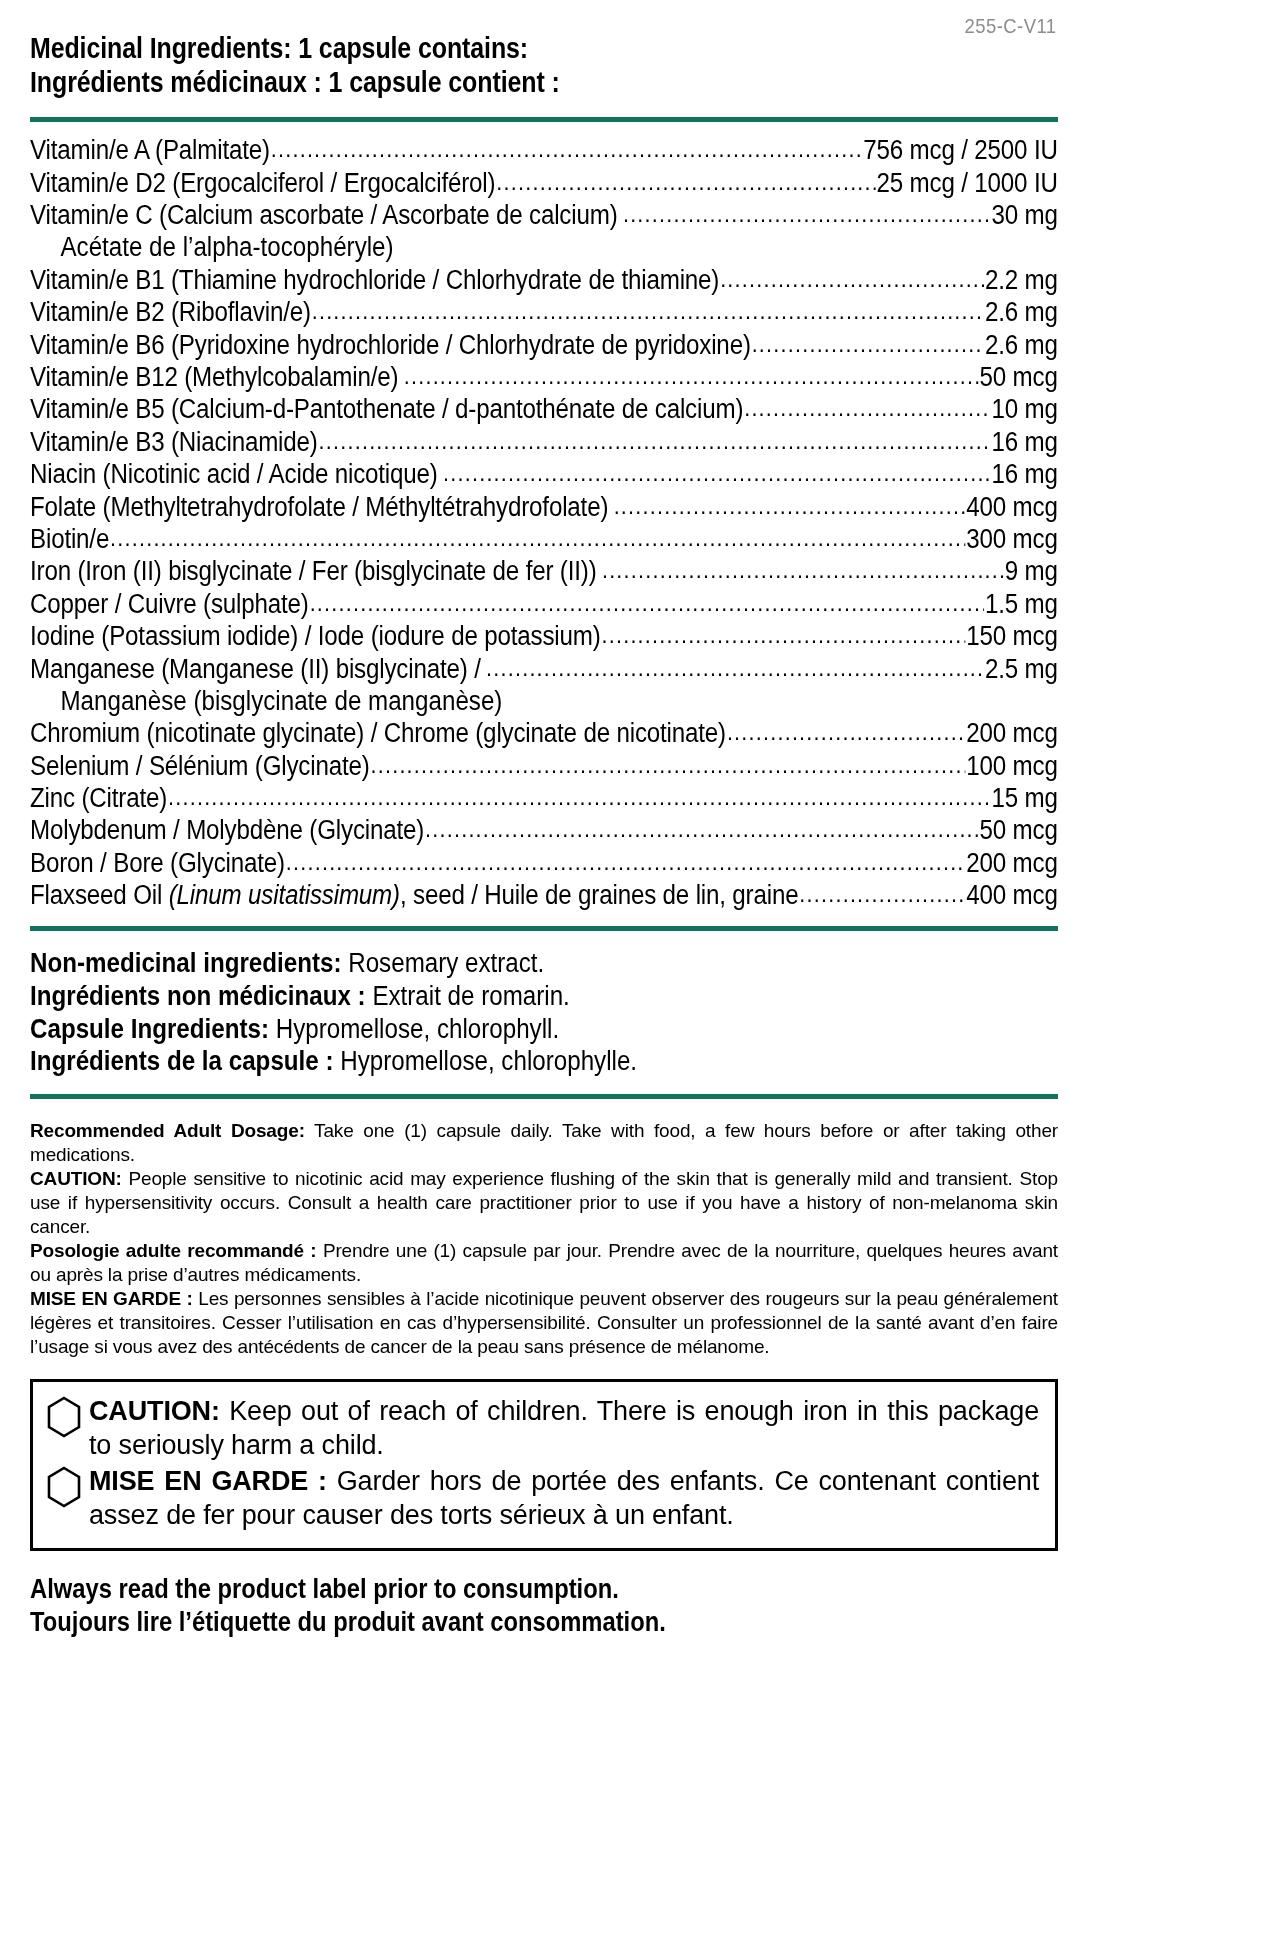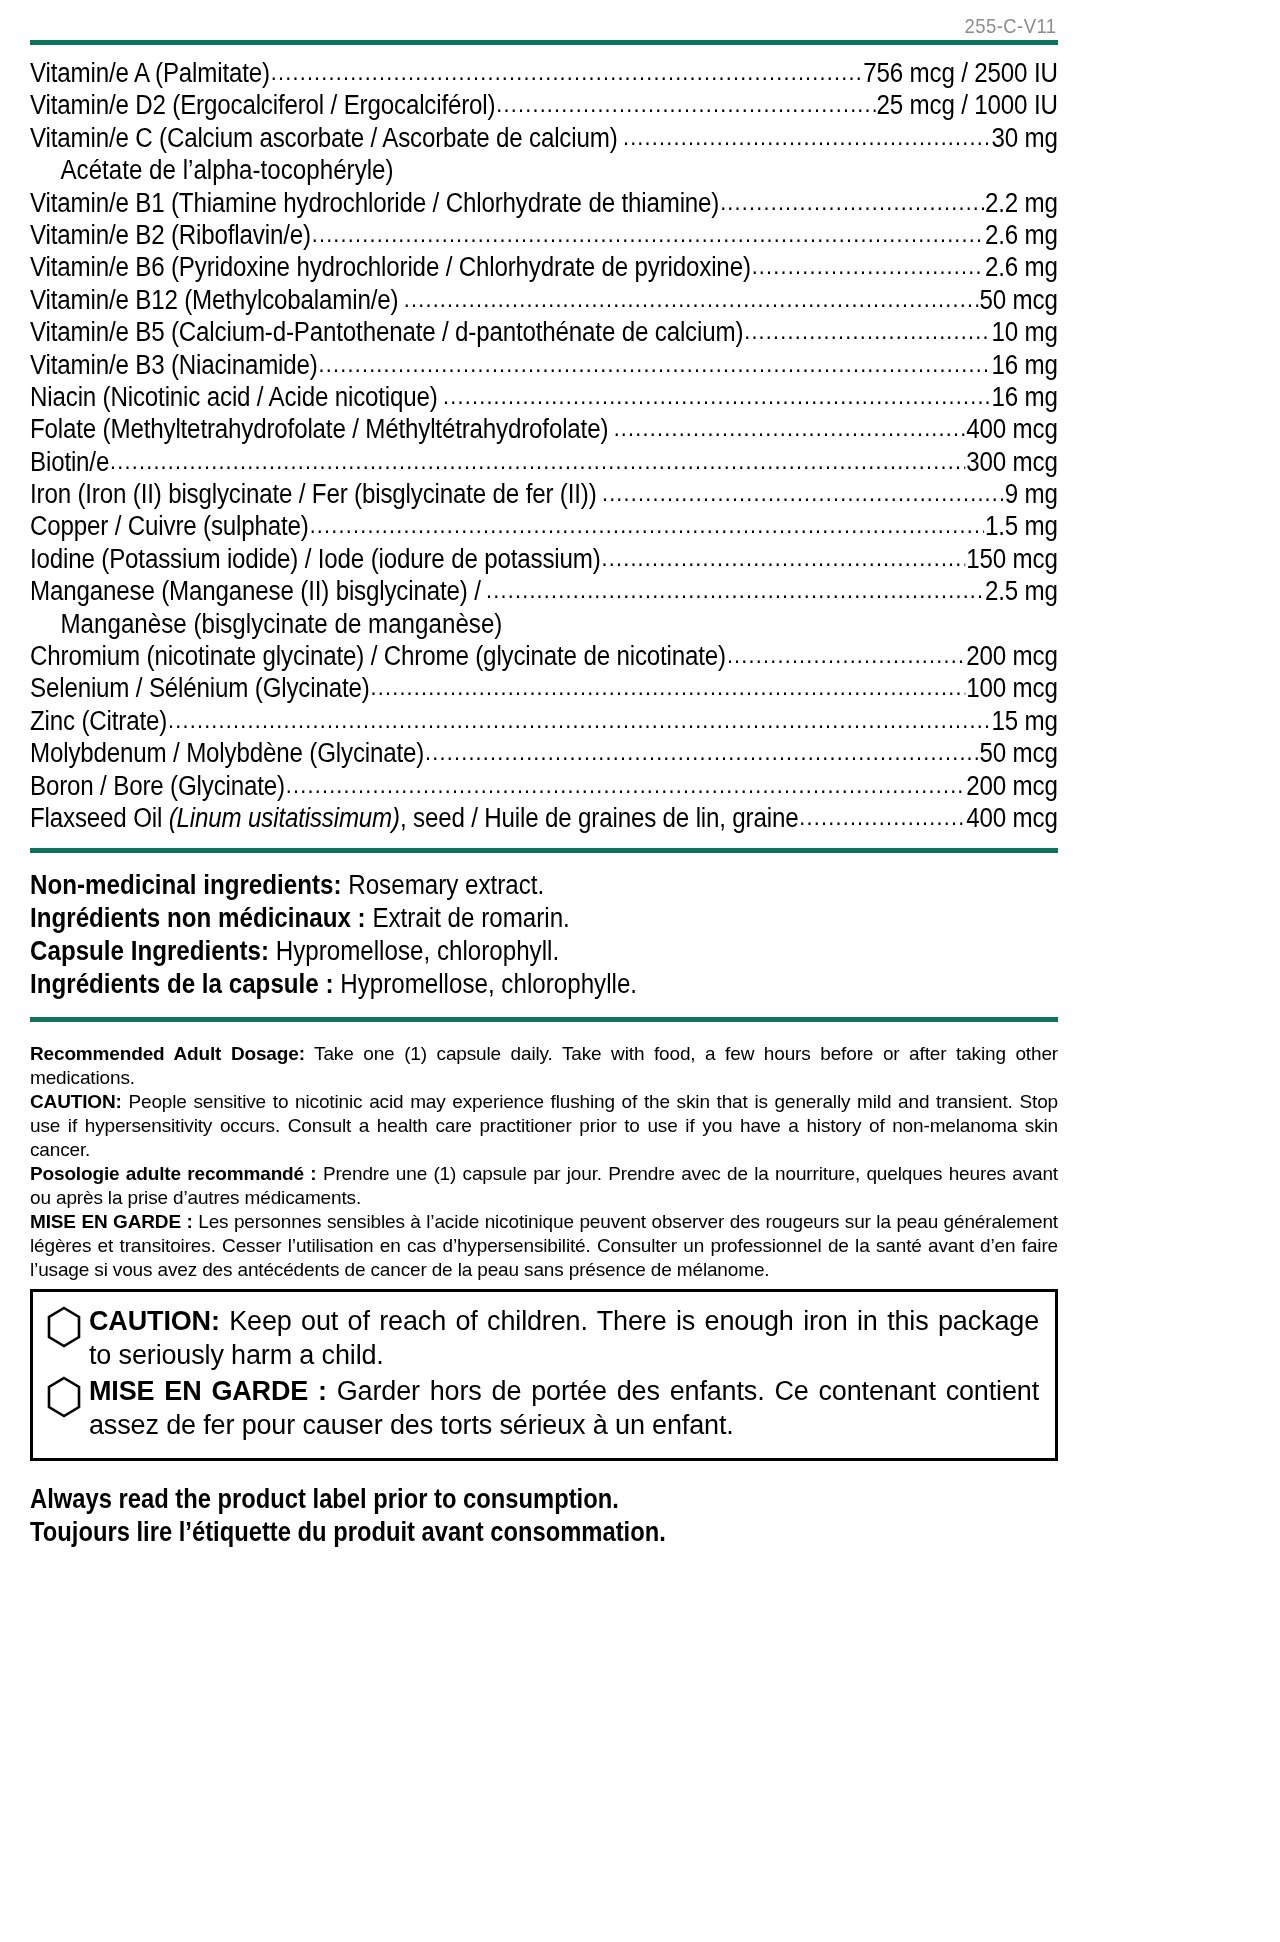--- a/index.html
+++ b/index.html
@@ -132,21 +132,21 @@
     text-align: justify;
     text-align-last: left;
     letter-spacing: -0.15px;
     margin: 0;
     word-spacing: 0px;
   }
   .para b { font-weight: bold; }
 
   
   .caution-box {
-    margin-top: 7px;
+    margin-top: 20px;
     border: 3px solid #000;
     padding: 12px 16px 14px 14px;
   }
   .caution-item {
     display: flex;
     align-items: flex-start;
     margin-bottom: 2px;
   }
   .hexbullet {
     flex: 0 0 auto;
@@ -178,20 +178,24 @@
     transform-origin: left center;
   }
 </style>
 </head>
 <body>
 
 <div class="page">
 
   <div class="code-row">255-C-V11</div>
 
+  <div class="title-block">
+    <div class="title-line">Medicinal Ingredients: 1 capsule contains:</div>
+    <div class="title-line">Ingrédients médicinaux : 1 capsule contient :</div>
+  </div>
 
   <div class="rule-green top"></div>
 
   <div class="ing-list" id="ing-list">
       <div class="ing-row">
         <div class="ing-inner">
           <span class="ing-name">Vitamin/e A (Palmitate)</span>
           <span class="ing-dots"></span>
           <span class="ing-amt">756 mcg / 2500 IU</span>
         </div>

